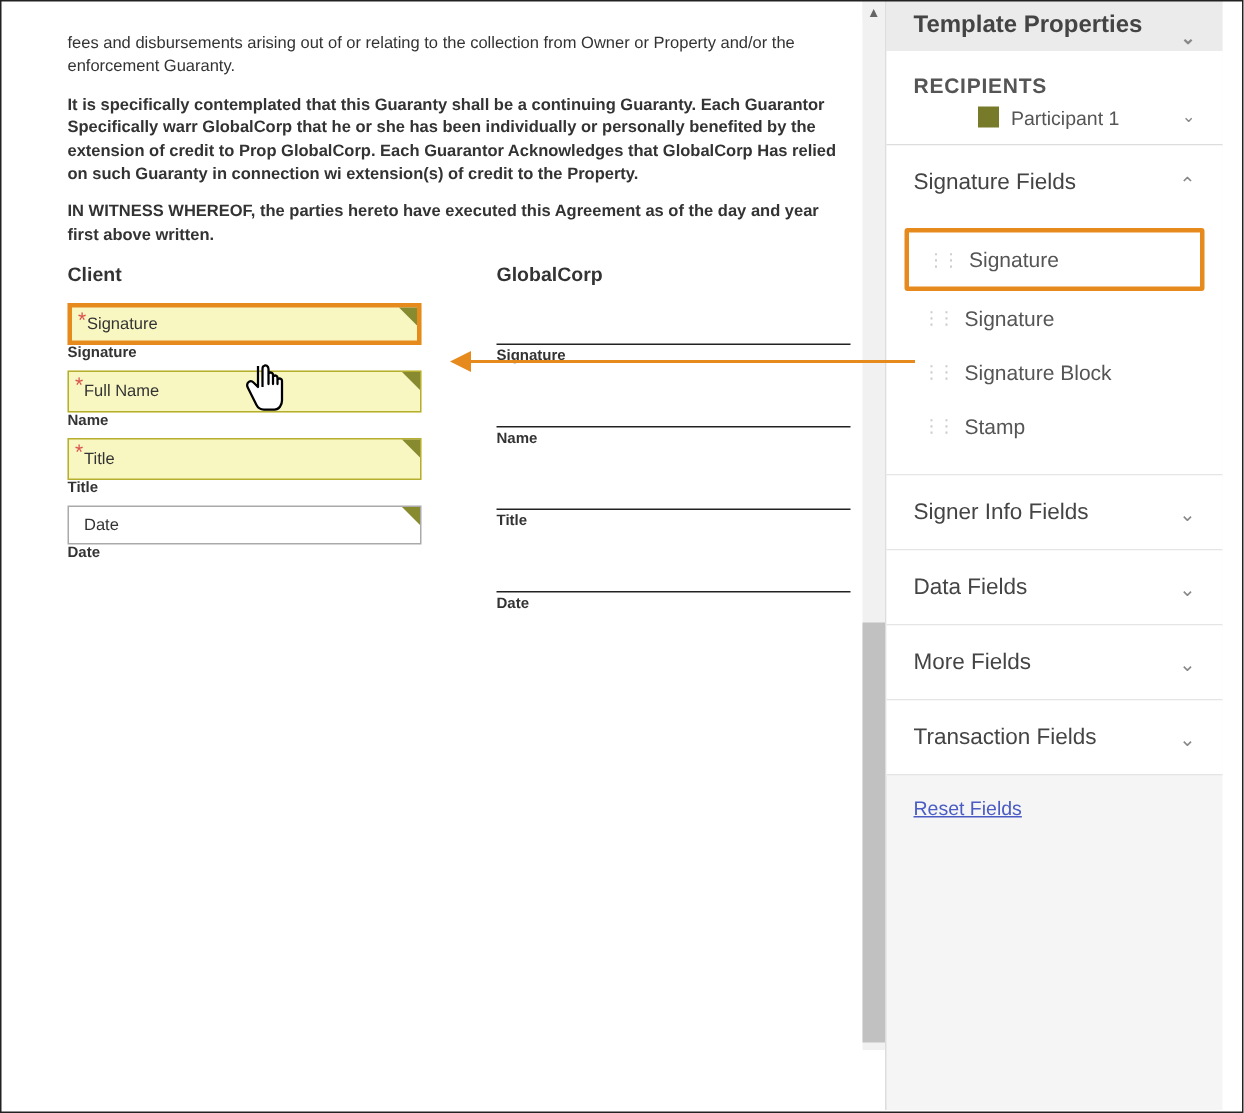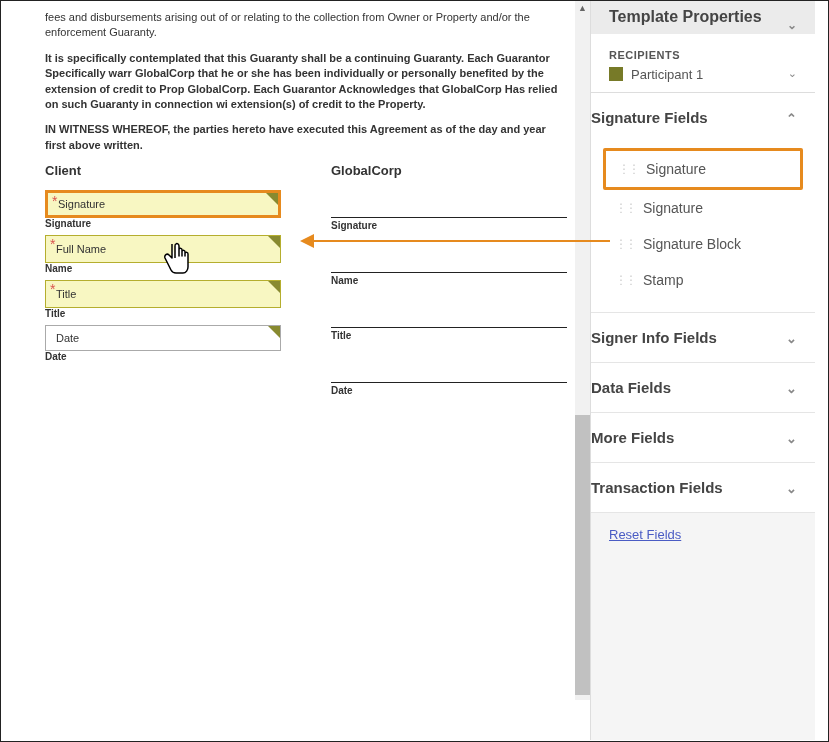--- a/index.html
+++ b/index.html
@@ -1,18 +1,18 @@
 <!DOCTYPE html>
 <html><head>
   <meta charset="utf-8">
   <style>
     * { margin: 0; padding: 0; box-sizing: border-box; }
     body { font-family: Arial, sans-serif; width: 829px; height: 742px; background: #fff; position: relative; }
     
-    .main-content { position: absolute; left: 25px; top: 0; width: 562px; padding: 10px 20px 20px 20px; font-size: 11px; color: #333; }
+    .main-content { position: absolute; left: 25px; top: 12px; width: 562px; padding: 10px 20px 20px 20px; font-size: 11px; color: #333; }
     .main-content p { margin-bottom: 10px; line-height: 1.4; }
     .main-content .bold { font-weight: bold; }
     
     .section-title { font-weight: bold; font-size: 14px; text-decoration: underline; margin: 35px 0 14px 0; color: #222; }
     .columns { display: flex; gap: 50px; }
     .col { flex: 1; }
     .col-header { font-weight: bold; font-size: 13px; margin-bottom: 12px; }
     
     .field-block { margin-bottom: 6px; position: relative; }
     .sig-line { border-bottom: 1px solid #222; height: 28px; margin-bottom: 2px; }
@@ -28,27 +28,27 @@
     .scrollbar-area { position: absolute; left: 575px; top: 0; width: 15px; height: 700px; background: #f1f1f1; }
     .scroll-thumb { position: absolute; width: 15px; height: 280px; background: #c1c1c1; top: 415px; }
     .scroll-arrow-up { position: absolute; top: 0; width: 15px; height: 15px; background: #f1f1f1; display: flex; align-items: center; justify-content: center; font-size: 9px; color: #666; }
     
     .sidebar { position: absolute; left: 590px; top: 0; width: 225px; height: 740px; background: #f5f5f5; border-left: 1px solid #ddd; }
     
     .panel-header { padding: 8px 18px; font-size: 16px; font-weight: 600; color: #444; background: #ebebeb; position: relative; }
     .panel-chevron { position: absolute; right: 18px; top: 18px; color: #888; font-size: 12px; }
     
     .recipients { padding: 15px 18px 10px 18px; background: #fff; border-bottom: 1px solid #ddd; }
-    .recipients-label { font-size: 11px; letter-spacing: 0.5px; color: #555; font-weight: 600; margin-bottom: 6px; }
-    .recipient-row { display: flex; gap: 8px; font-size: 13px; color: #555; position: relative; }
+    .recipients-label { font-size: 14px; letter-spacing: 0.5px; color: #555; font-weight: 600; margin-bottom: 6px; }
+    .recipient-row { display: flex; gap: 8px; font-size: 13px; color: #555; position: relative; margin-left: 43px; }
     .color-swatch { width: 14px; height: 14px; background: #777a28; }
     .recipient-chevron { position: absolute; right: 0; color: #888; font-size: 11px; }
     
     .field-section { background: #fff; border-bottom: 1px solid #e5e5e5; }
-    .field-section-header { padding: 16px 0; font-size: 15px; font-weight: 700; color: #444; position: relative; cursor: pointer; }
+    .field-section-header { padding: 16px 18px; font-size: 15px; font-weight: 400; color: #444; position: relative; cursor: pointer; }
     .field-section-header .chev { position: absolute; right: 18px; top: 18px; color: #888; font-size: 13px; }
     
     .field-list { padding: 6px 12px 14px 12px; }
     .field-item { padding: 10px 12px; font-size: 14px; color: #555; cursor: move; display: flex; align-items: center; gap: 8px; border-radius: 2px; }
     .field-item.highlighted { border: 3px solid #e68a1e; }
     .drag-handle { color: #ccc; font-size: 12px; letter-spacing: -2px; }
     
     .reset-link { padding: 14px 18px 10px 18px; color: #4a5cc4; font-size: 13px; text-decoration: underline; cursor: pointer; }
     .save-btn { margin: 0 12px 12px 12px; background: #4a5cc4; color: #fff; border: none; border-radius: 20px; padding: 10px; font-size: 15px; width: calc(100% - 24px); cursor: pointer; font-weight: 500; }
     

